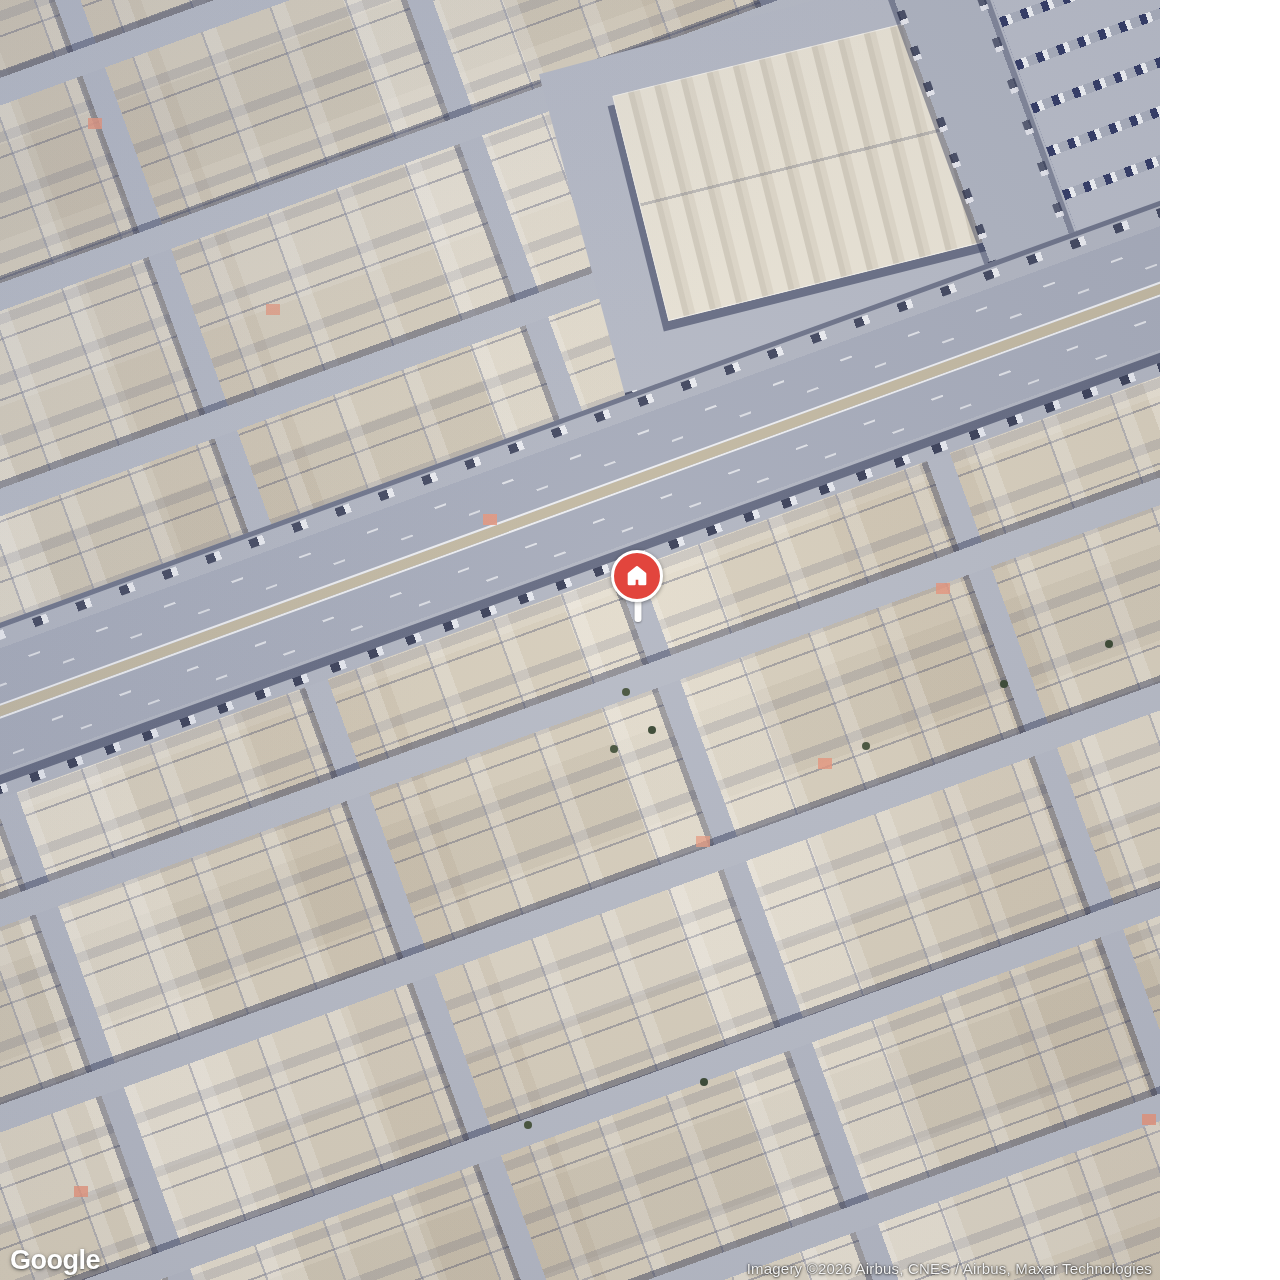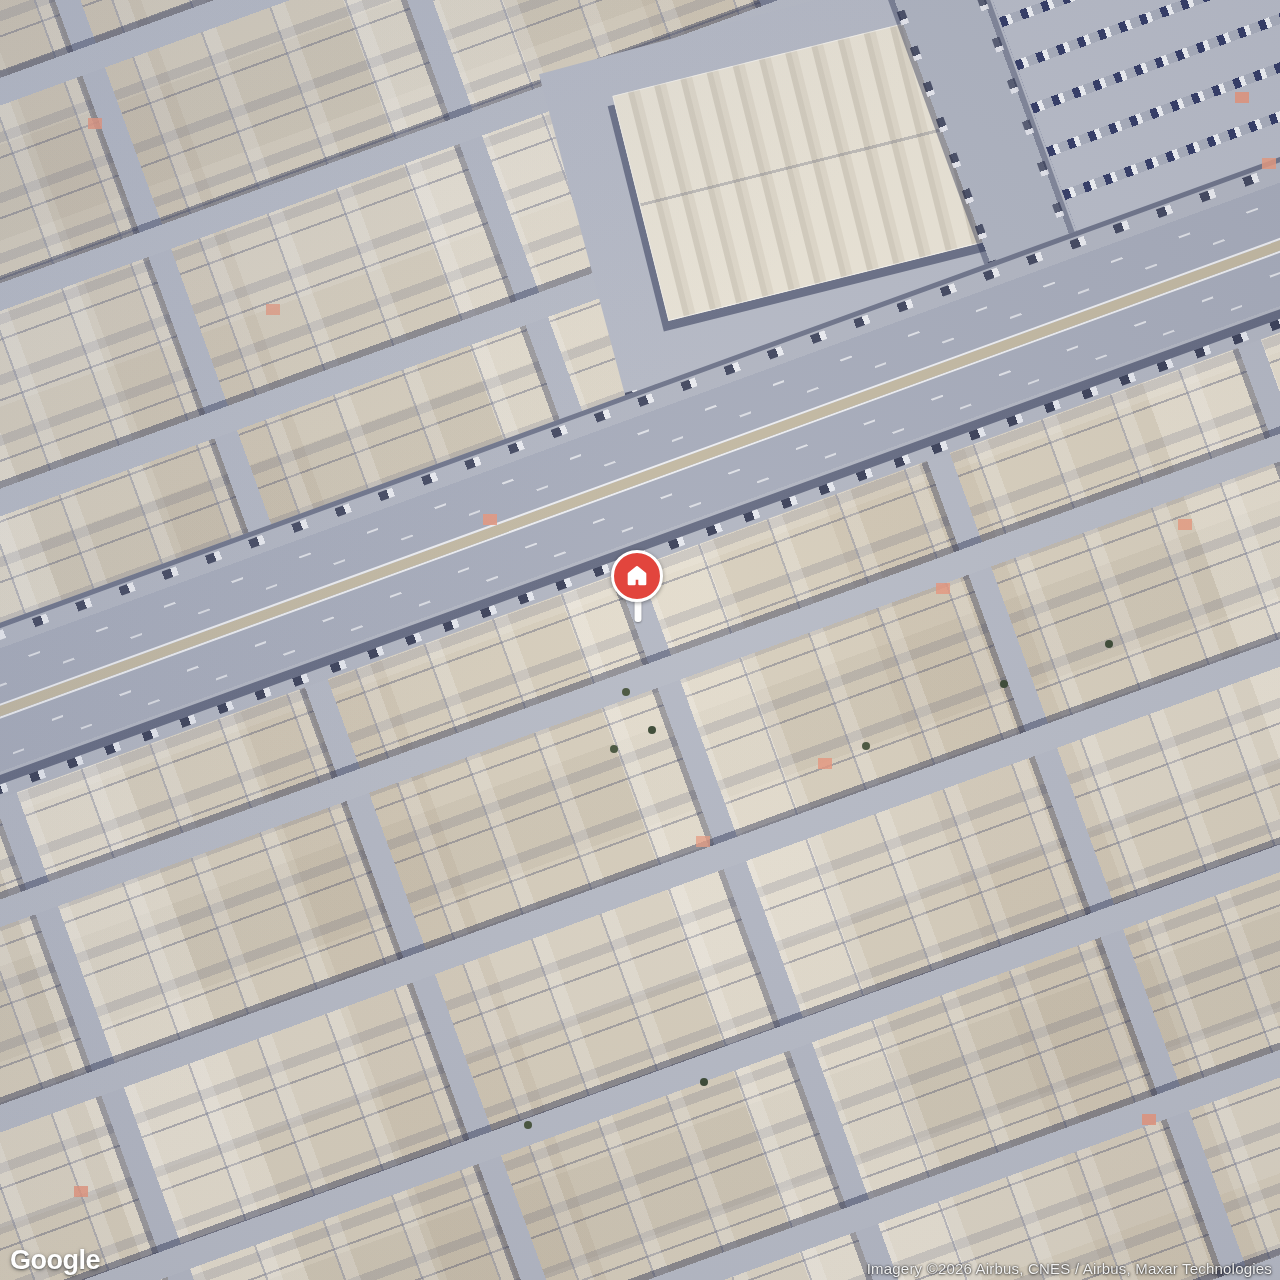--- a/index.html
+++ b/index.html
@@ -4,21 +4,21 @@
 <style>
   html, body {
     margin: 0; padding: 0;
     width: 1280px; height: 1280px;
     overflow: hidden;
     font-family: "Liberation Sans", sans-serif;
     user-select: none;
   }
   .viewport {
     position: relative;
-    width: 1280px; height: 1280px;
+    width: 1160px; height: 1280px;
     overflow: hidden;
     background: #d6cdbb;
     cursor: grab;
   }
 
   
   .sat {
     position: absolute;
     left: -660px; top: -660px;
     width: 2600px; height: 2600px;

